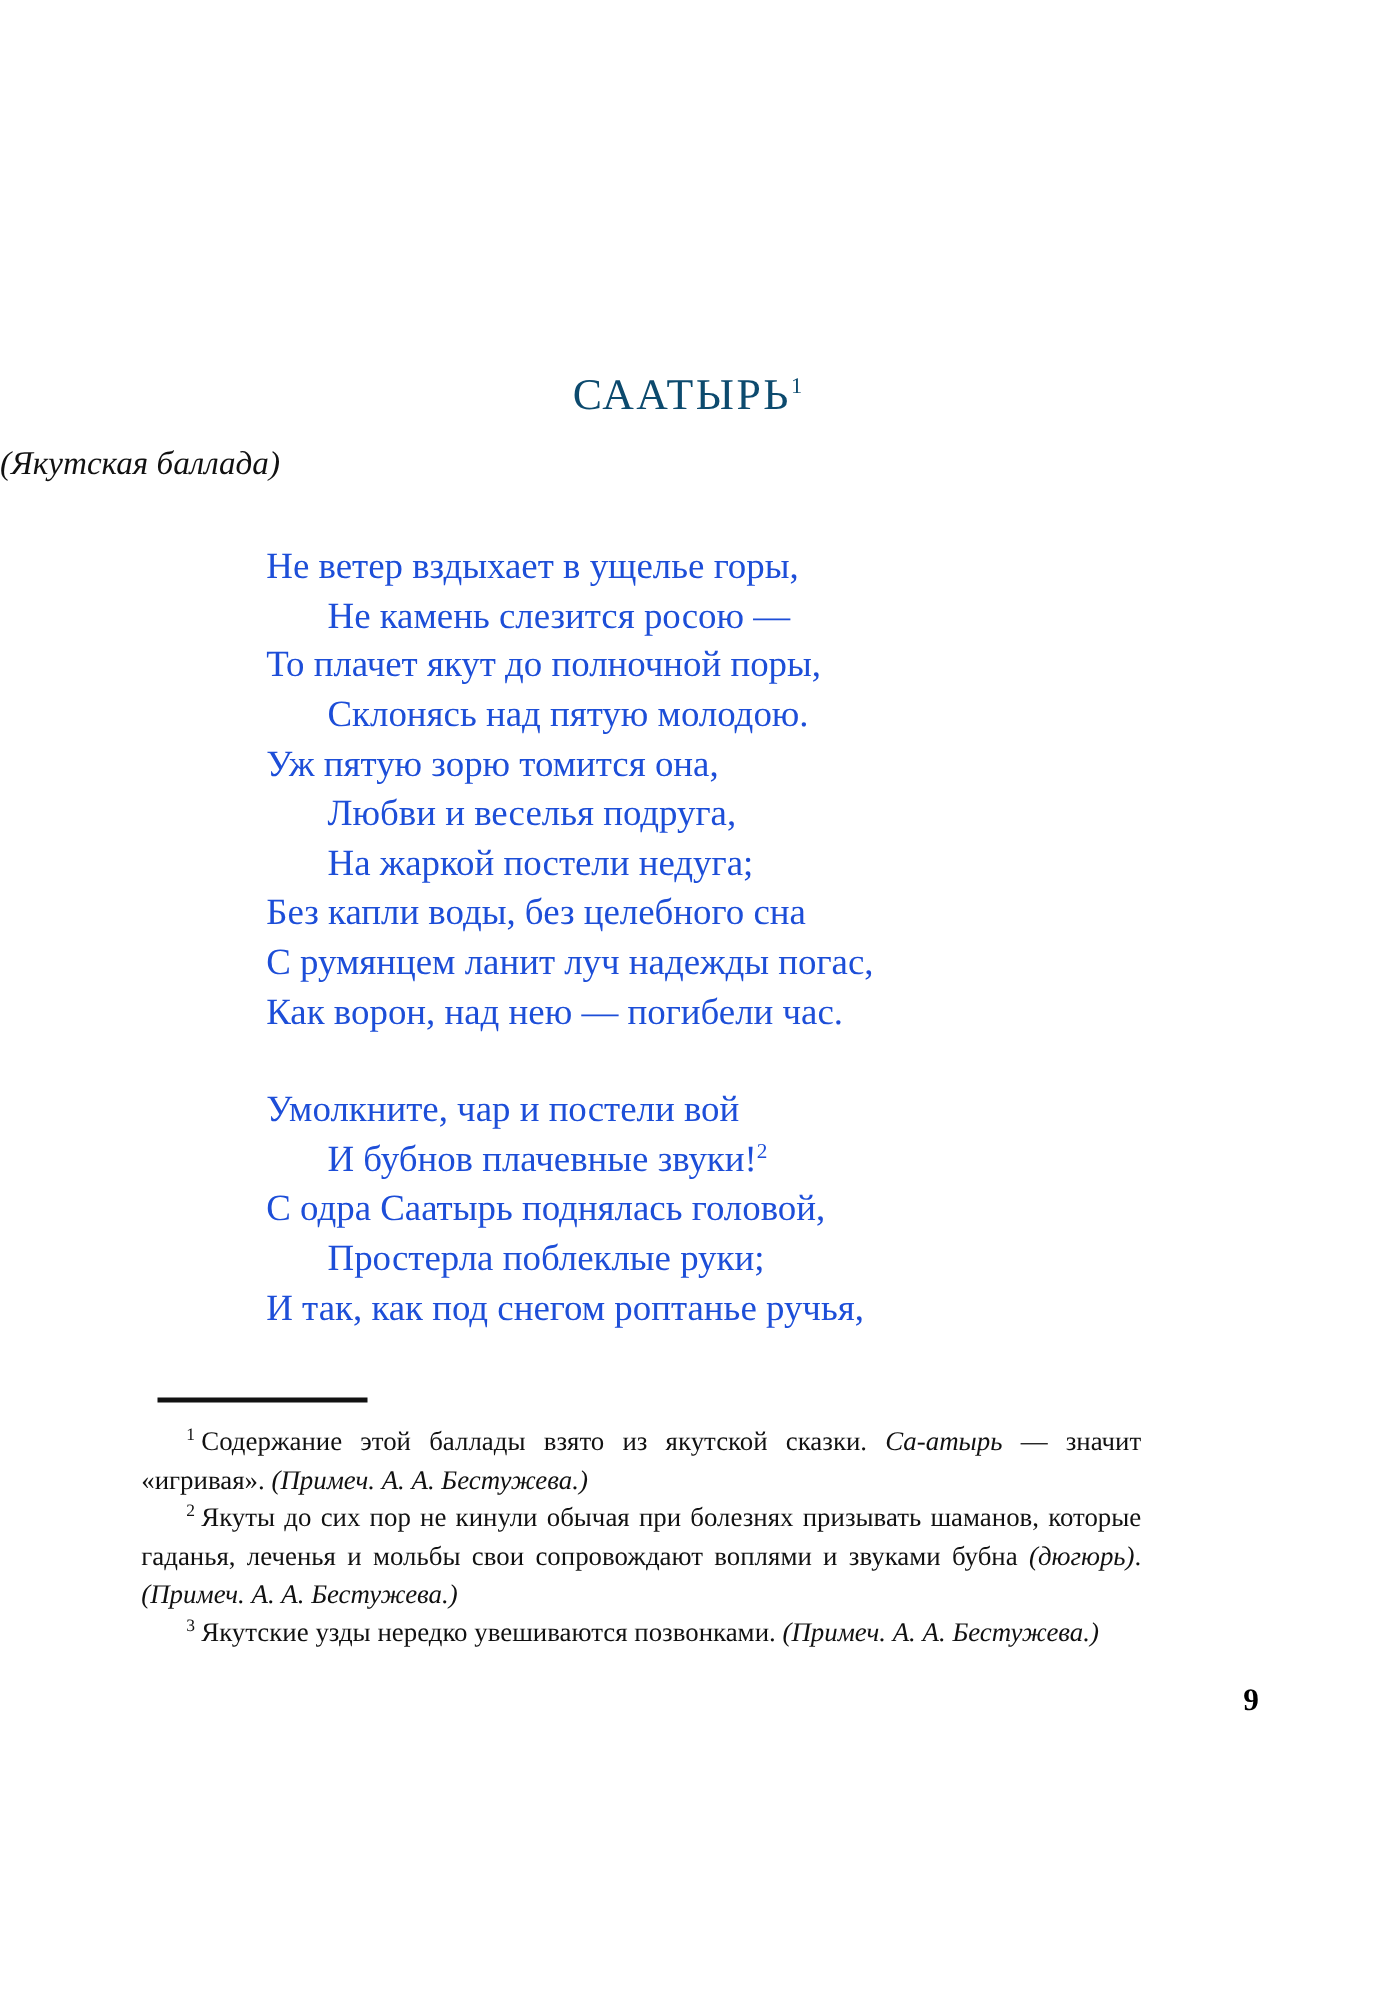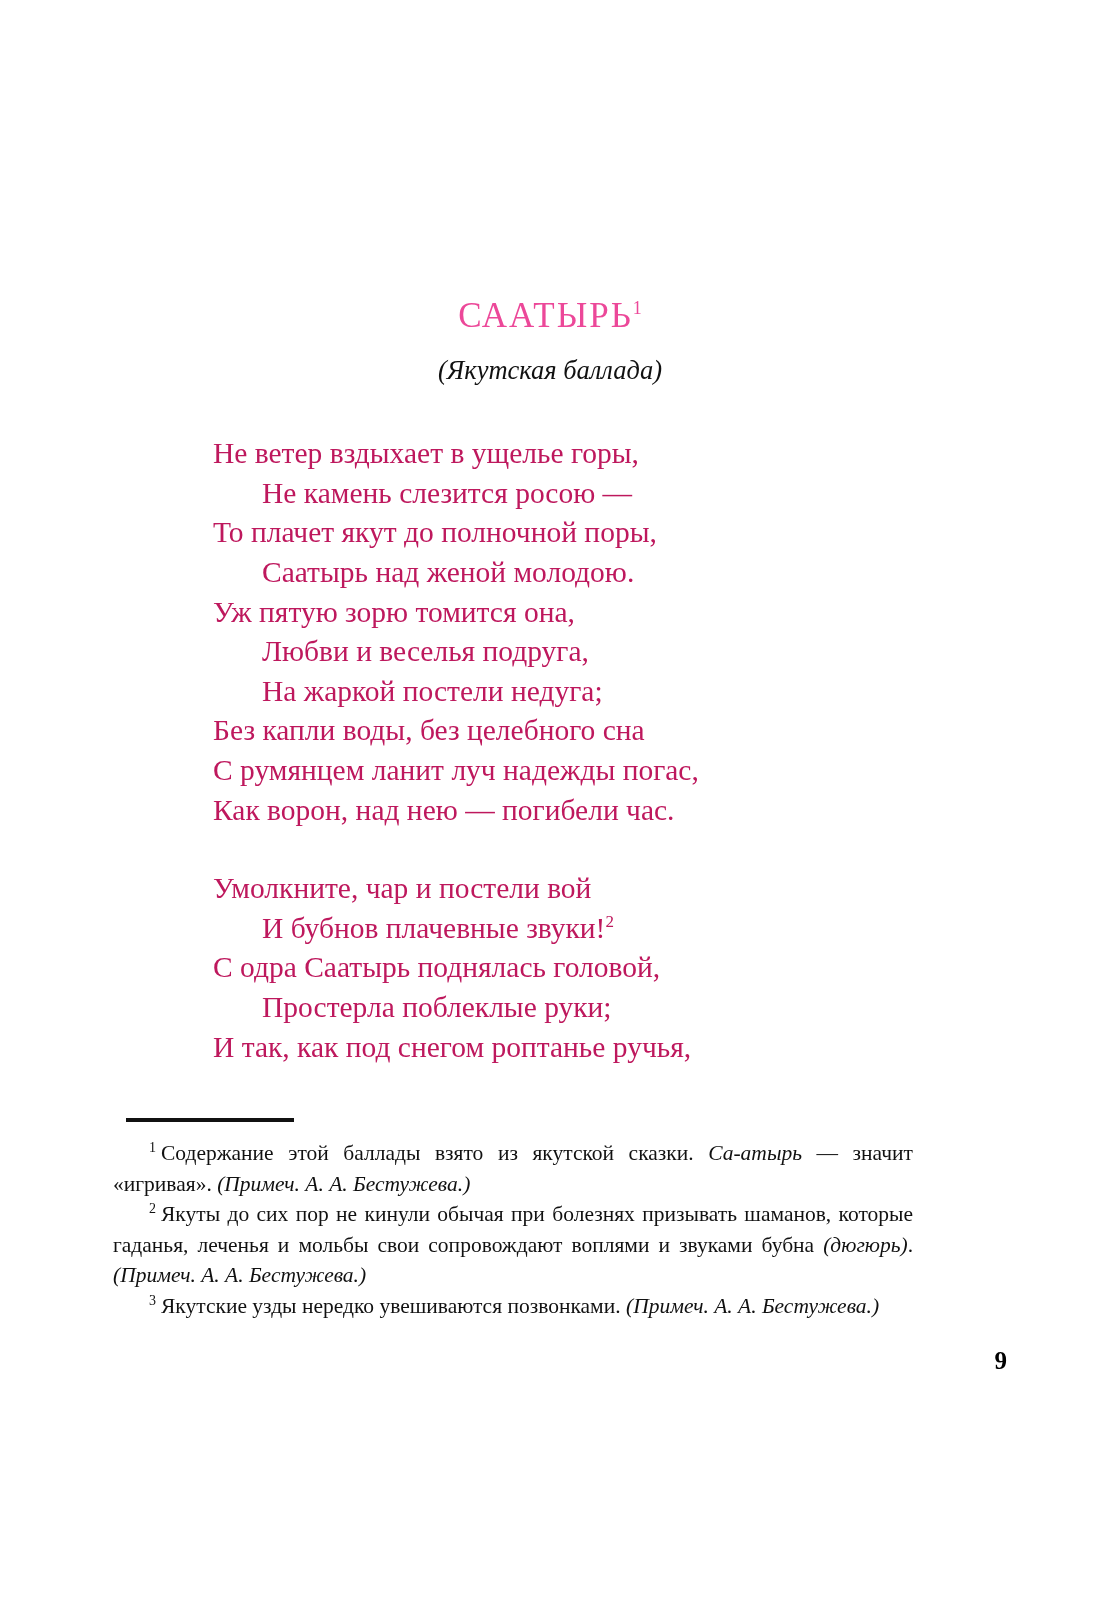--- a/index.html
+++ b/index.html
@@ -31,50 +31,50 @@
   }
 
   .poem-title {
     text-align: center;
     font-size: 35px;
     letter-spacing: 2.0px;
     font-weight: 400;
     margin: 0;
     padding-top: 296px;
     line-height: 1.15;
-    color: #ec4899;
+    color: #0c4a6e;
   }
   .poem-title sup {
     font-size: 18px;
     letter-spacing: 0;
     vertical-align: super;
     line-height: 0;
   }
 
   .poem-subtitle {
-    text-align: center;
+    text-align: left;
     font-style: italic;
     font-size: 26.5px;
     margin: 0;
     padding-top: 19px;
     color: #111111;
   }
 
   .stanza {
     margin: 0;
     padding: 0;
     list-style: none;
   }
   .stanza-1 { margin-top: 48px; }
   .stanza-2 { margin-top: 39px; }
 
   .verse-line {
     font-size: 29.5px;
     line-height: 39.6px;
-    color: #be185d;
+    color: #1d4ed8;
     white-space: pre;
     margin: 0;
     padding-left: 213px;
   }
   .verse-line.indent {
     padding-left: 262px;
   }
   .verse-line sup {
     font-size: 17px;
     vertical-align: super;
@@ -132,21 +132,21 @@
     <h1 class="poem-title">
       <span>СААТЫРЬ</span><sup>1</sup>
     </h1>
 
     <p class="poem-subtitle">(Якутская баллада)</p>
 
     <div class="stanza stanza-1">
       <div class="verse-line"><span>Не ветер вздыхает в ущелье горы,</span></div>
       <div class="verse-line indent"><span>Не камень слезится росою —</span></div>
       <div class="verse-line"><span>То плачет якут до полночной поры,</span></div>
-      <div class="verse-line indent"><span>Саатырь над женой молодою.</span></div>
+      <div class="verse-line indent"><span>Склонясь над пятую молодою.</span></div>
       <div class="verse-line"><span>Уж пятую зорю томится она,</span></div>
       <div class="verse-line indent"><span>Любви и веселья подруга,</span></div>
       <div class="verse-line indent"><span>На жаркой постели недуга;</span></div>
       <div class="verse-line"><span>Без капли воды, без целебного сна</span></div>
       <div class="verse-line"><span>С румянцем ланит луч надежды погас,</span></div>
       <div class="verse-line"><span>Как ворон, над нею — погибели час.</span></div>
     </div>
 
     <div class="stanza stanza-2">
       <div class="verse-line"><span>Умолкните, чар и постели вой</span></div>

